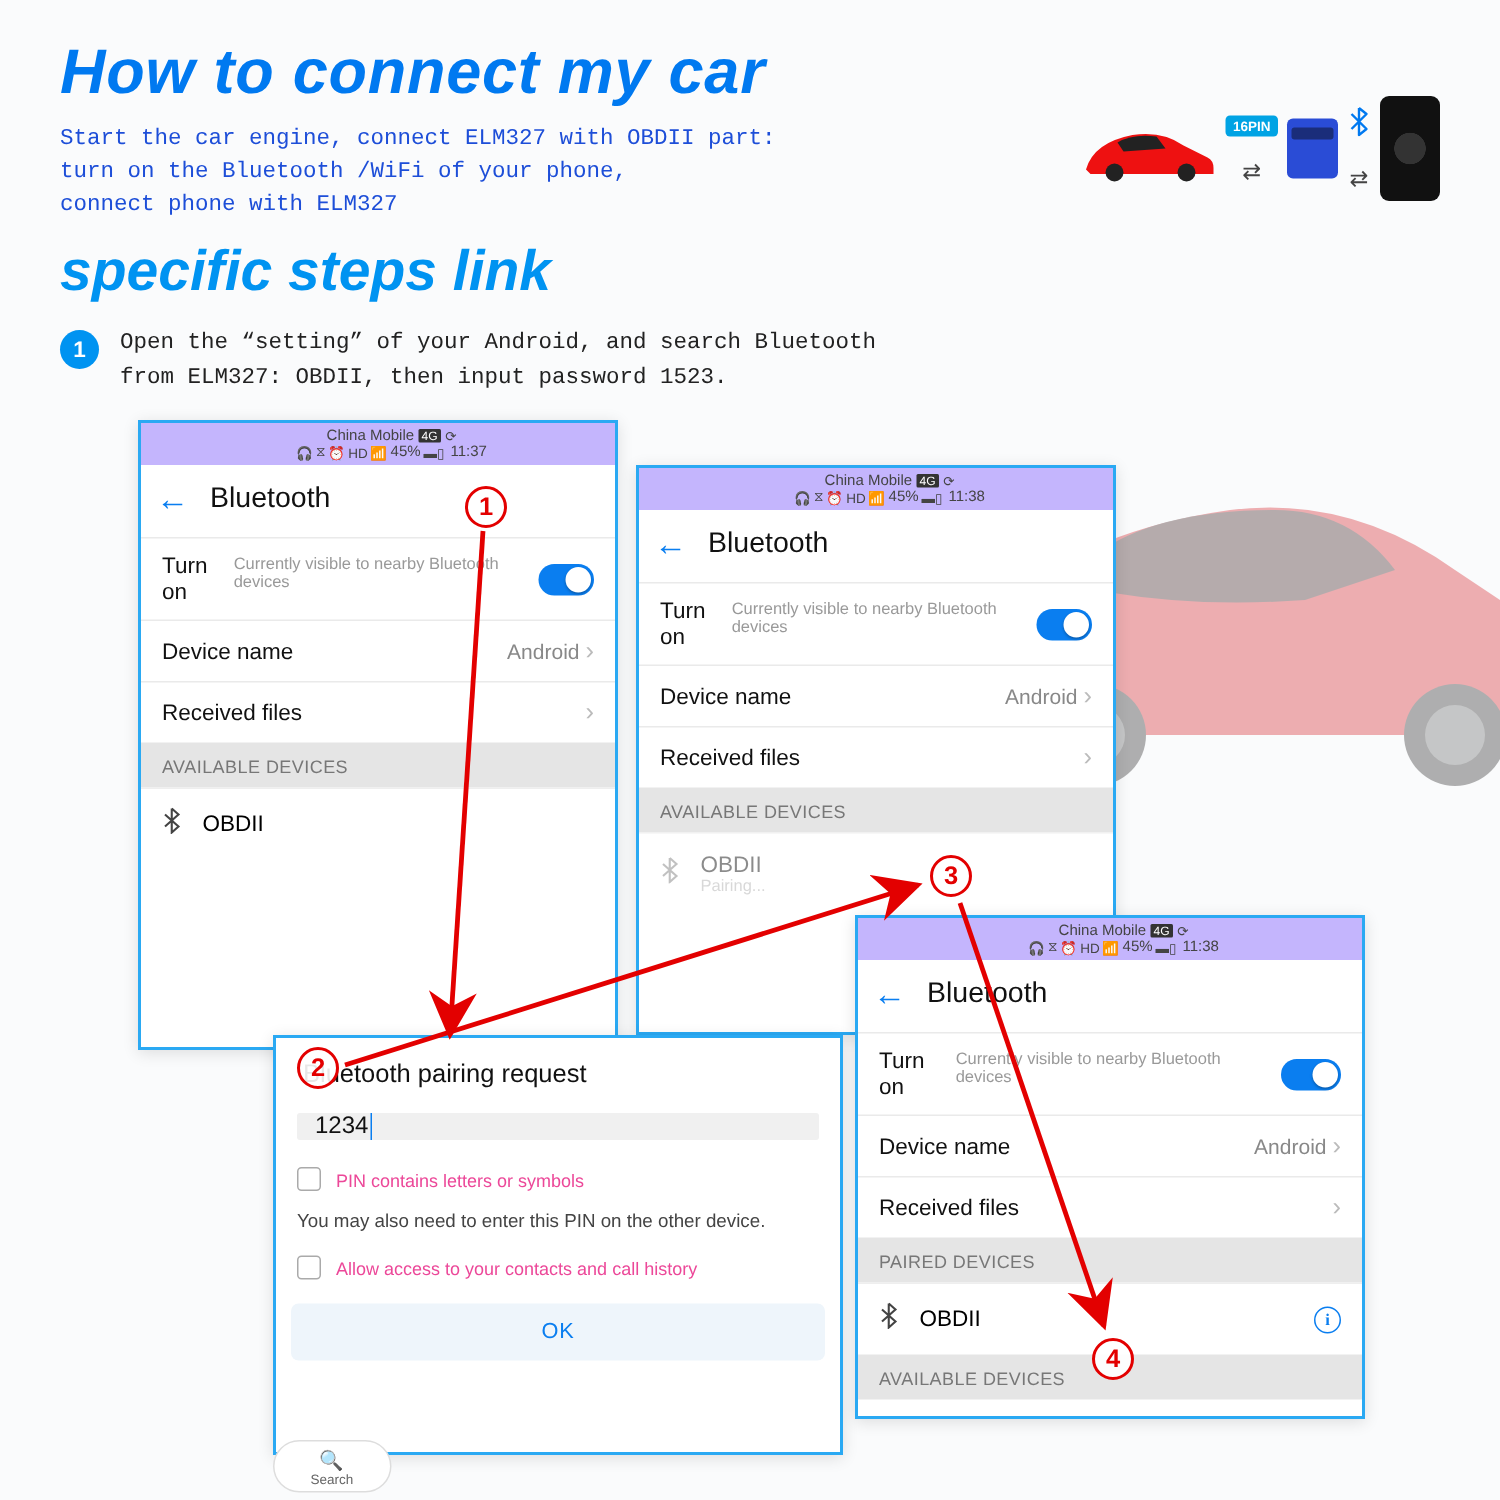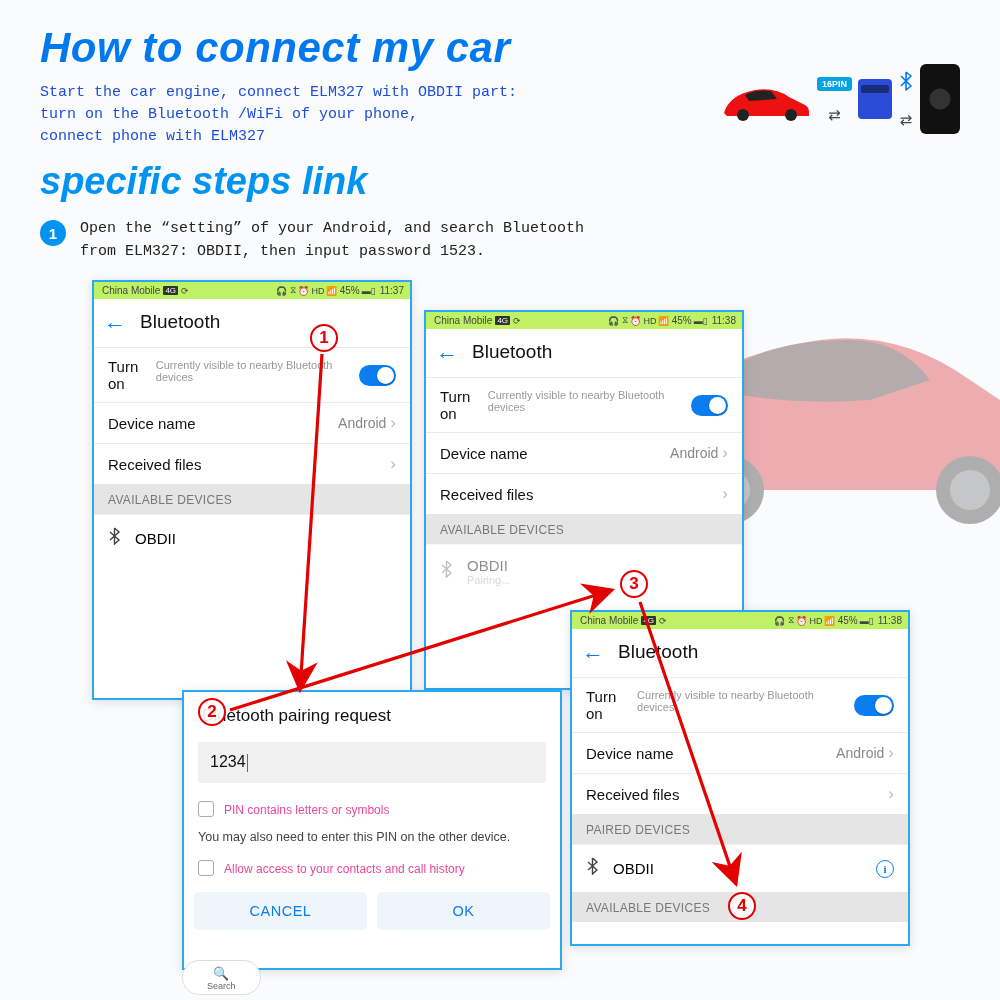--- a/index.html
+++ b/index.html
@@ -113,23 +113,24 @@
   }
   .p1 { left: 92px; top: 280px; width: 320px; height: 420px; }
   .p2 { left: 182px; top: 690px; width: 380px; height: 280px; z-index:4;}
   .p3 { left: 424px; top: 310px; width: 320px; height: 380px; z-index:3;}
   .p4 { left: 570px; top: 610px; width: 340px; height: 336px; z-index:5;}
   .statusbar {
     display: flex;
     justify-content: space-between;
     align-items: center;
     font-size: 10px;
-    padding: 3px 6px 3px 8px;
+    padding: 3px 6px 3px 24px;
     color: #444;
-    background: #bef264;
+    background: #c4b5fd;
+    flex-direction: column;
   }
   .sb-left { display:flex; align-items:center; gap:3px;}
   .sb-left .carrier { font-size:10px; }
   .sb-left .tag { background:#333; color:#fff; font-size:8px; padding:0 2px; border-radius:1px;}
   .sb-right { display:flex; align-items:center; gap:2px;}
   .sb-right .time { font-size:10px; margin-left:2px;}
   .sb-ico { font-size:9px; }
   .header-row {
     display: flex;
     align-items: center;
@@ -182,21 +183,21 @@
   .dev-left { display:flex; align-items:center; gap:14px;}
   .bt-glyph { font-size: 17px; color: #444; }
   .dev-sub { font-size:11px; color:#aaa; }
   .dev-col { display:flex; flex-direction:column; }
   .dim { opacity: 0.45; }
   .info-ico { width:18px; height:18px; border:1.8px solid #0a7ef0; border-radius:50%; color:#0a7ef0; font-size:11px; display:flex; align-items:center; justify-content:center; font-weight:bold; font-family: Georgia, serif;}
   
   .dlg-title { font-size: 17px; color: #111; padding: 14px 55px 12px 18px; border-bottom:none;}
   .dlg-input {
     margin: 4px 14px 12px;
-    padding: 11px 12px;
+    padding: 0 12px;
     background: #f0f0f0;
     font-size: 16px;
     color: #111;
     border-radius: 2px;
   }
   .dlg-input .caret { border-left: 1.5px solid #0a7ef0; animation: blink 1s infinite; display:inline-block; height:18px; vertical-align:middle; margin-left:1px;}
   @keyframes blink { 50% { opacity: 0; } }
   .dlg-check-row {
     display: flex; gap: 10px; padding: 6px 14px; font-size: 12px; color: #ec4899; align-items:flex-end;
   }
@@ -402,21 +403,20 @@
   <div class="dlg-check-row">
     <span class="checkbox"></span>
     <span>PIN contains letters or symbols</span>
   </div>
   <div class="dlg-note">You may also need to enter this PIN on the other device.</div>
   <div class="dlg-check-row">
     <span class="checkbox"></span>
     <span>Allow access to your contacts and call history</span>
   </div>
   <div class="dlg-btns">
-    <div class="dlg-btn">CANCEL</div>
     <div class="dlg-btn">OK</div>
   </div>
 </div>
 
 <div class="phone p4">
   <div class="statusbar">
     <div class="sb-left">
         <span class="carrier">China Mobile</span>
         <span class="tag">4G</span>
         <span class="sb-ico">⟳</span>

